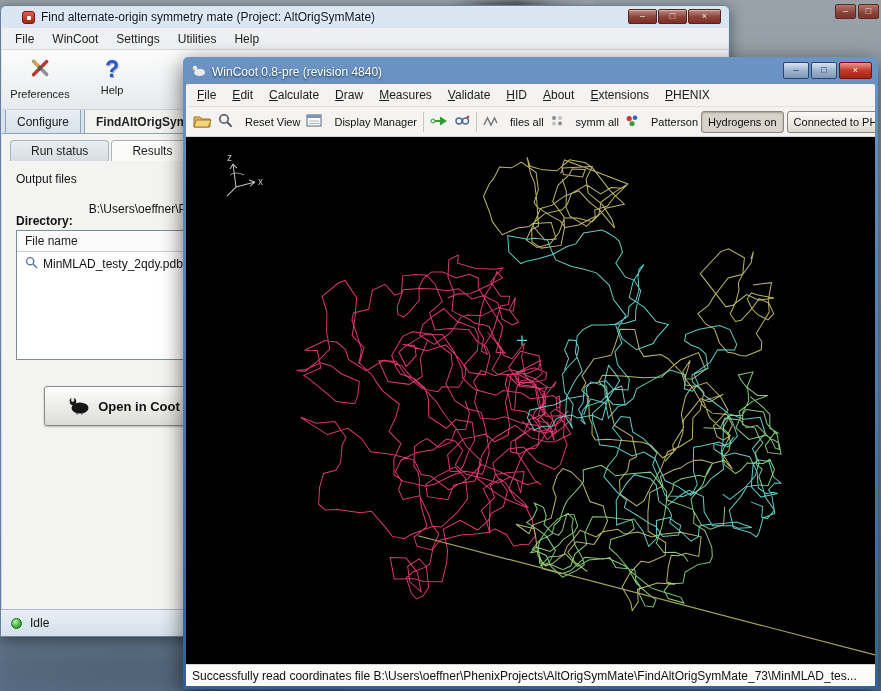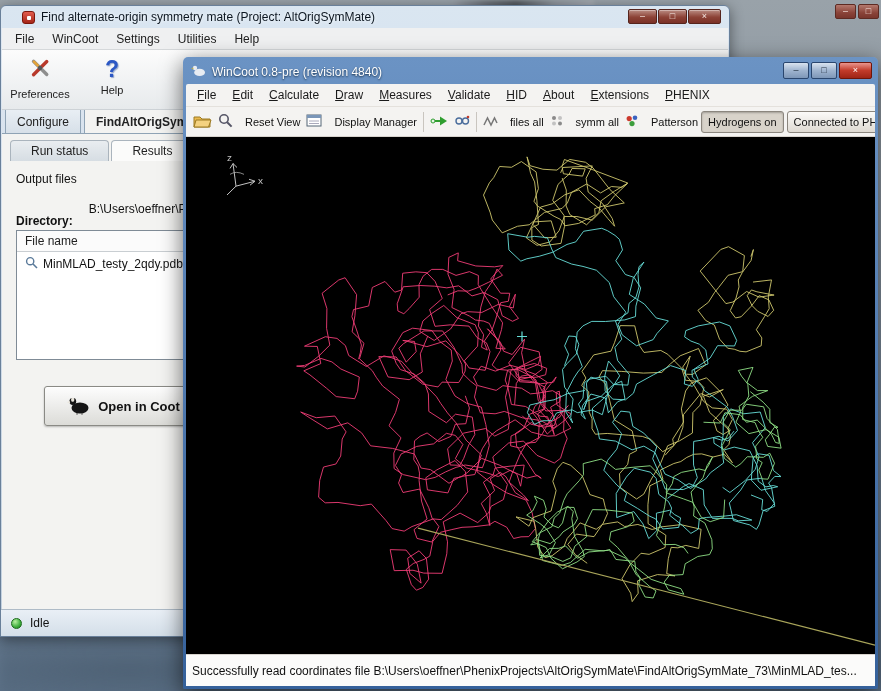--- a/index.html
+++ b/index.html
@@ -68,21 +68,21 @@
 .w-menubar{height:23px;background:#f4f3f1;display:flex;align-items:center;padding:0 3px;border-bottom:1px solid #e4e1dc;flex:none;border-radius:2px 2px 0 0;}
 .w-menu-item{font-size:12px;color:#1a1a1a;padding:0 8px;line-height:23px;}
 .w-toolbar{height:30px;background:#f4f3f1;display:flex;align-items:center;padding:0 4px;border-bottom:1px solid #d7d3cd;flex:none;overflow:hidden;}
 .w-tool{display:flex;align-items:center;gap:12px;padding:2px 3px;font-size:11px;color:#111;white-space:nowrap;flex:none;}
 .w-sep{width:1px;height:20px;background:#c9c5bf;margin:0 3px;flex:none;}
 .w-toggle{font-size:11px;color:#111;padding:4px 6px;border:1px solid #8b867e;border-radius:3px;background:linear-gradient(#fbfaf8,#dedad2);white-space:nowrap;flex:none;font-family:inherit;}
 .w-toggle.pressed{background:#d8d3ca;box-shadow:inset 0 1px 2px rgba(0,0,0,.25);}
 .w-toggle.hydro{margin-left:auto;margin-right:3px;}
 .w-canvas{flex:1;background:#000;position:relative;overflow:hidden;}
 .w-canvas svg{position:absolute;inset:0;width:100%;height:100%;}
-.w-status{height:32px;background:#fbfbfa;border-top:1px solid #d7d3cd;font-size:12px;color:#111;display:flex;align-items:center;padding:0 6px;white-space:nowrap;overflow:hidden;flex:none;}
+.w-status{height:22px;background:#fbfbfa;border-top:1px solid #d7d3cd;font-size:12px;color:#111;display:flex;align-items:center;padding:0 6px;white-space:nowrap;overflow:hidden;flex:none;}
 .icon{flex:none;display:inline-block;}
 </style>
 </head>
 <body>
 
 <div class="stage">
 
   <div class="desktop">
     <div class="wallpaper-figure"></div>
     <div class="desk-glow1"></div>

